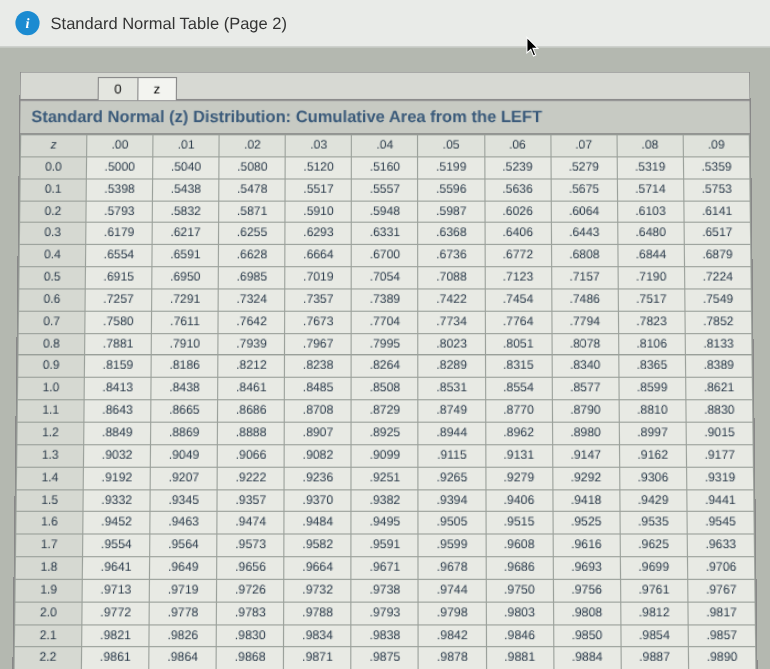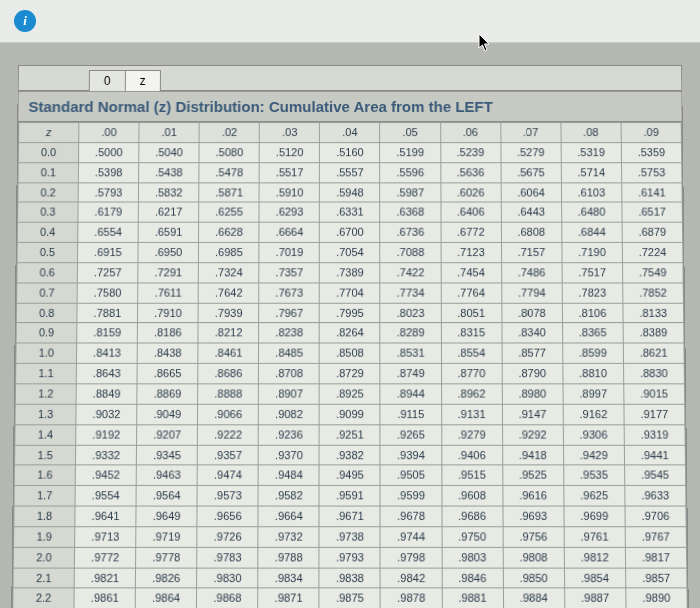--- a/index.html
+++ b/index.html
@@ -20,20 +20,21 @@
   .cursor svg{display:block}
   .wrap{position:relative}
 </style>
 </head>
 <body>
 
 <div class="wrap">
 
   <div class="page-header">
     <div class="info-icon">i</div>
+    <div class="page-title">Standard Normal Table (Page 2)</div>
   </div>
 
   <div class="cursor">
     <svg viewBox="0 0 14 20" width="14" height="20">
         <path d="M1 1 L1 15 L4.5 12 L7 18 L9 17 L6.5 11 L11 11 Z" fill="#000" stroke="#fff" stroke-width="1"></path>
       </svg>
   </div>
 
   <div class="sheet">
     <div class="tabs">

